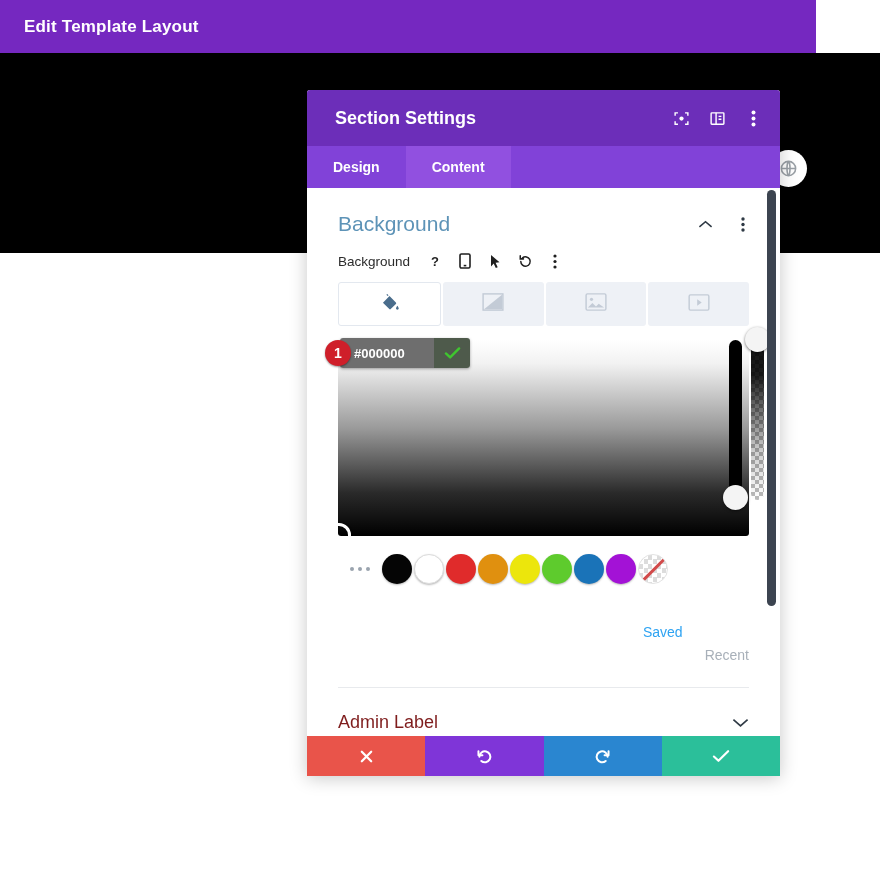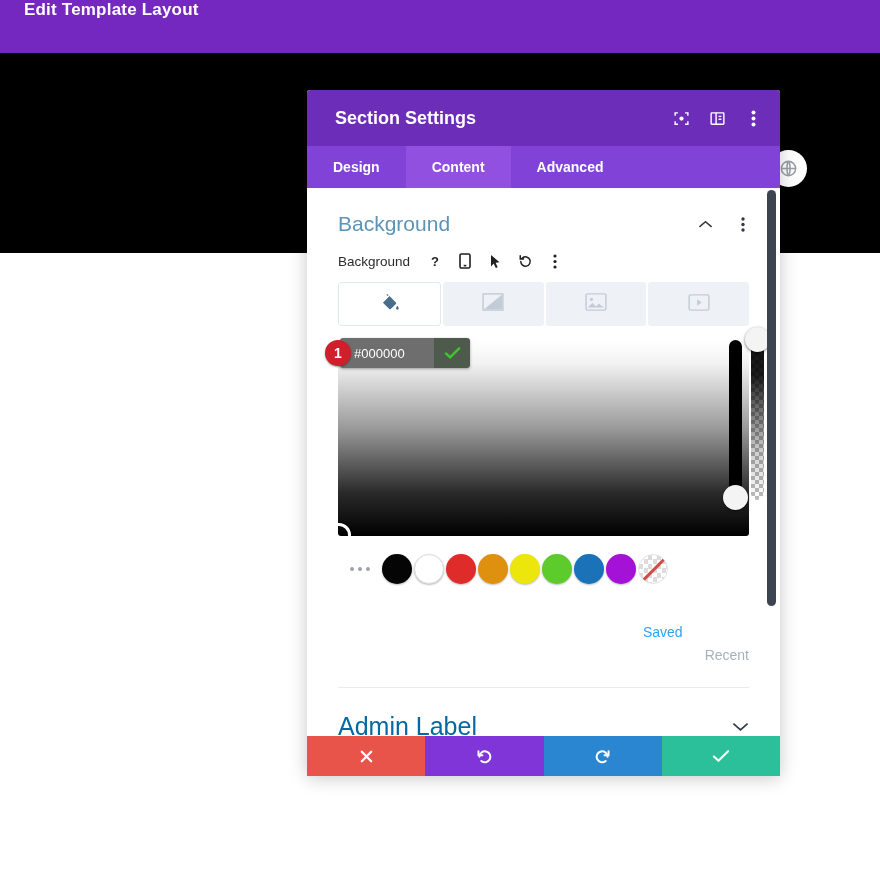--- a/index.html
+++ b/index.html
@@ -6,23 +6,23 @@
   html, body {
     width: 880px; height: 885px;
     background: #ffffff;
     font-family: "Liberation Sans", sans-serif;
     overflow: hidden;
   }
   #root { position: relative; width: 880px; height: 885px; background:#ffffff; }
 
   
   .topbar {
-    position: absolute; left:0; top:0; width:880px; height:53px;
+    position: absolute; left:0; top:0; width:816px; height:53px;
     background:#7528c0;
-    display:flex; align-items:flex-start;
+    display:flex; align-items:center;
   }
   .topbar-title {
     color:#ffffff; font-size:17px; font-weight:bold; padding-left:24px;
     letter-spacing:.2px;
   }
 
   
   .hero-section {
     position:absolute; left:0; top:53px; width:880px; height:200px;
     background:#000000;
@@ -113,21 +113,21 @@
     width:26px; height:26px; border-radius:50%; background:#cf1f2a;
     color:#fff; font-size:14px; font-weight:bold;
     display:flex; align-items:center; justify-content:center;
     box-shadow:0 1px 2px rgba(0,0,0,.4); margin-right:-11px; z-index:4;
   }
   .hex-box {
     display:flex; align-items:stretch; height:30px;
     border-radius:3px; overflow:hidden; box-shadow:0 1px 3px rgba(0,0,0,.35);
   }
   .hex-input {
-    background:#6e6e6e; color:#ffffff; font-size:13px; font-weight:normal;
+    background:#6e6e6e; color:#ffffff; font-size:13px; font-weight:bold;
     display:flex; align-items:center; padding:0 16px 0 14px;
     font-family:"Liberation Sans", sans-serif;
     border:none; outline:none; width:94px;
   }
   .hex-ok {
     background:#4e5a4b; width:36px; display:flex; align-items:center; justify-content:center;
     cursor:pointer;
   }
 
   .slider-col {
@@ -177,21 +177,21 @@
     padding:16px 31px 0 31px; gap:22px;
   }
   .saved-link { font-size:14px; color:#2ea3f2; cursor:pointer; }
   .recent-link { font-size:14px; color:#a8b0b9; cursor:pointer;margin-top:47px; }
 
   .divider { height:1px; background:#e8eaed; margin:24px 31px 0 31px; }
 
   .toggle-row {
     display:flex; align-items:center; padding:24px 31px 26px 31px; cursor:pointer;
   }
-  .toggle-label { flex:1; font-size:25px; color:#0369a1; }
+  .toggle-label { flex:1; font-size:18px; color:#7f1d1d; }
 
   .divider2 { height:1px; background:#e8eaed; margin:0 31px; }
 
   
   .scrollbar {
     position:absolute; right:4px; top:2px; width:9px; height:416px;
     background:#3c4450; border-radius:5px; cursor:pointer; z-index:4;
   }
 
   
@@ -243,21 +243,20 @@
               <circle cx="2.5" cy="8.5" r="2"></circle>
               <circle cx="2.5" cy="14.5" r="2"></circle>
           </svg>
         </span>
       </div>
     </div>
 
     <div class="modal-tabs">
       <div class="tab">Design</div>
       <div class="tab active">Content</div>
-      <div class="tab">Advanced</div>
     </div>
 
     <div class="modal-body">
 
       <div class="scrollbar"></div>
 
       <div class="sec-head">
         <div class="sec-title">Background</div>
         <div class="sec-head-icons">
           <span class="mini-icon">

